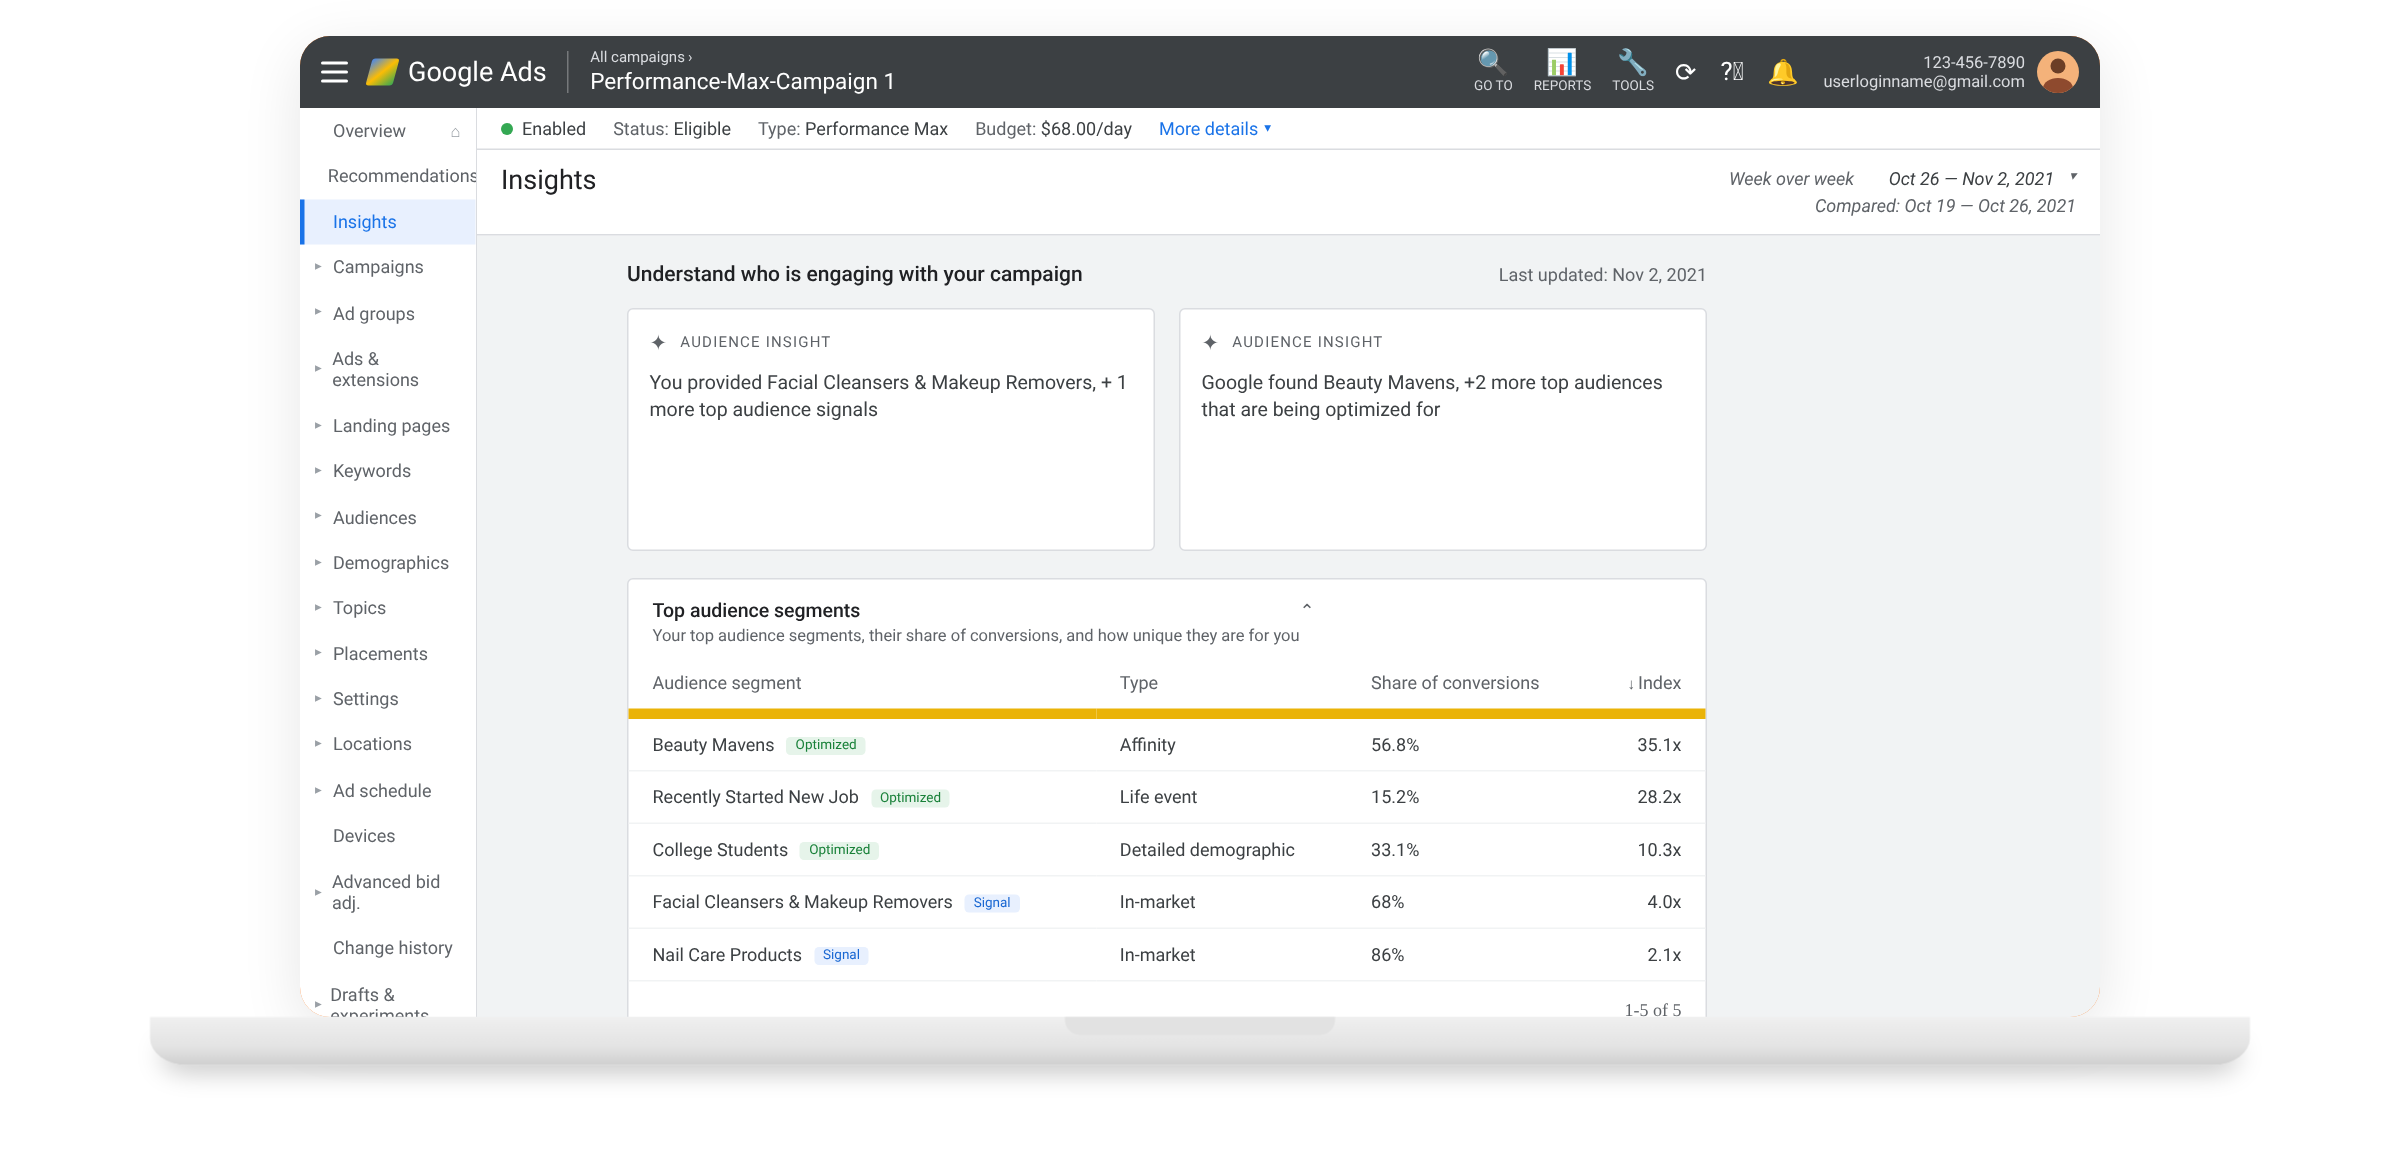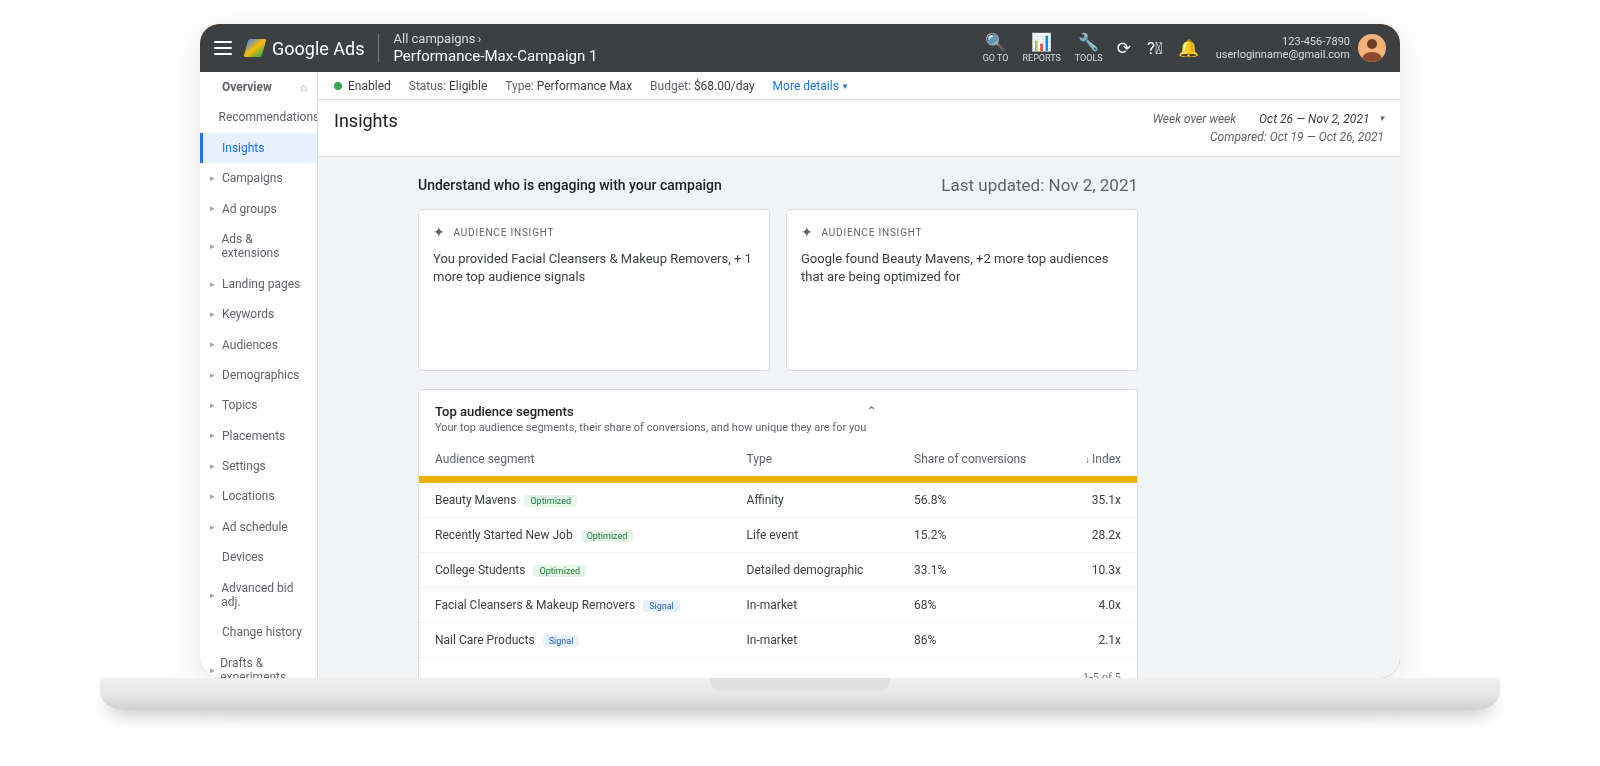--- a/index.html
+++ b/index.html
@@ -57,21 +57,21 @@
     padding: 0 14px;
     gap: 14px;
     font-size: 13px;
   }
   .menu-icon { width:18px;height:14px;display:flex;flex-direction:column;justify-content:space-between;cursor:pointer;}
   .menu-icon span{height:2px;background:#fff;border-radius:1px;display:block;}
   .logo { display:flex;align-items:center;gap:8px;font-size:18px;font-weight:400;}
   .logo-mark{width:18px;height:18px;background:linear-gradient(135deg,#4285F4 0%,#FBBC05 50%,#34A853 100%);transform:skewX(-15deg);border-radius:2px;}
   .vdiv{width:1px;height:28px;background:rgba(255,255,255,0.3);}
   .breadcrumb{display:flex;flex-direction:column;line-height:1.2;}
-  .breadcrumb-top{font-size:13px;color:#dadce0;display:flex;align-items:center;gap:2px;}
+  .breadcrumb-top{font-size:10px;color:#dadce0;display:flex;align-items:center;gap:2px;}
   .breadcrumb-campaign{font-size:15px;color:#fff;}
   .header-spacer{flex:1;}
   .tool{display:flex;flex-direction:column;align-items:center;gap:2px;font-size:9px;color:#dadce0;cursor:pointer;}
   .tool .ticon{font-size:17px;line-height:1;}
   .header-right{display:flex;align-items:center;gap:16px;}
   .hicon{font-size:17px;color:#fff;cursor:pointer;}
   .user{display:flex;align-items:center;gap:8px;}
   .user-text{display:flex;flex-direction:column;align-items:flex-end;font-size:11px;line-height:1.2;color:#dadce0;}
   .avatar{width:28px;height:28px;border-radius:50%;background:#f4b27a;position:relative;overflow:hidden;}
   .avatar::before{content:"";position:absolute;top:5px;left:50%;transform:translateX(-50%);width:10px;height:10px;border-radius:50%;background:#6b3e26;}
@@ -103,21 +103,21 @@
   .daterange{text-align:right;font-size:12px;color:#5f6368;line-height:1.5;font-style:italic;}
   .daterange .primary{color:#3c4043;}
   .daterange .picker{display:inline-flex;align-items:center;gap:10px;cursor:pointer;}
   .daterange .dd{font-size:9px;}
 
   .content{flex:1;overflow-y:auto;padding:18px 0 18px 0;}
   .content-inner{width:720px;margin-left:100px;}
 
   .section-title-row{display:flex;justify-content:space-between;align-items:center;margin-bottom:14px;}
   .section-title-row h2{font-size:14px;font-weight:500;color:#202124;}
-  .updated{font-size:17px;color:#5f6368;}
+  .updated{font-size:12px;color:#5f6368;}
 
   .cards{display:flex;gap:16px;margin-bottom:18px;}
   .card{flex:1;background:#fff;border:1px solid #dadce0;border-radius:4px;padding:14px;height:162px;}
   .card-tag{display:flex;align-items:center;gap:8px;font-size:10px;letter-spacing:0.8px;color:#5f6368;margin-bottom:10px;}
   .card-tag .sparkle{color:#5f6368;font-size:14px;}
   .card-desc{font-size:13px;color:#3c4043;line-height:1.4;}
 
   .table-card{background:#fff;border:1px solid #dadce0;border-radius:4px;}
   .table-head{padding:14px 16px 8px 16px;display:flex;align-items:flex-start;}
   .table-head h3{font-size:13px;font-weight:500;color:#202124;margin-bottom:2px;}
@@ -184,21 +184,21 @@
           </div>
           <div class="avatar"></div>
         </div>
       </div>
     </div>
 
     <div class="body">
 
       <div class="sidebar" id="sidebar">
             <div class="nav-item nochev overview">
-              <span style="display:flex;align-items:flex-end;gap:4px;font-weight:bold;">
+              <span style="display:flex;align-items:flex-end;gap:4px;">
                 <span class="chev">▸</span>
                 <span>Overview</span>
               </span>
               <span class="home-icon">⌂</span>
             </div>
             <div class="nav-item nochev">
               <span class="chev">▸</span>
               <span>Recommendations</span>
             </div>
             <div class="nav-item active nochev">

